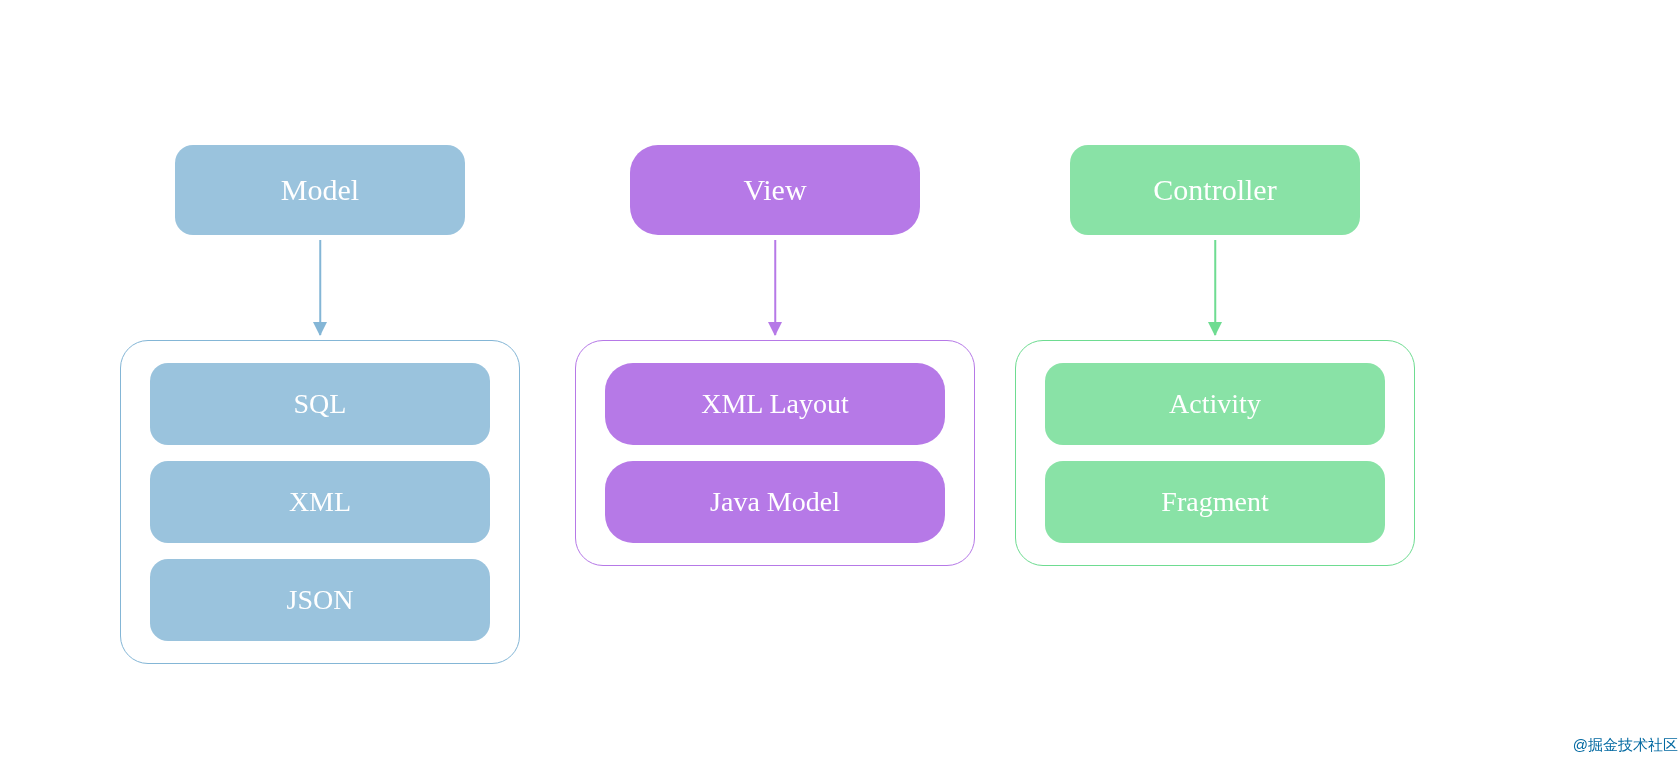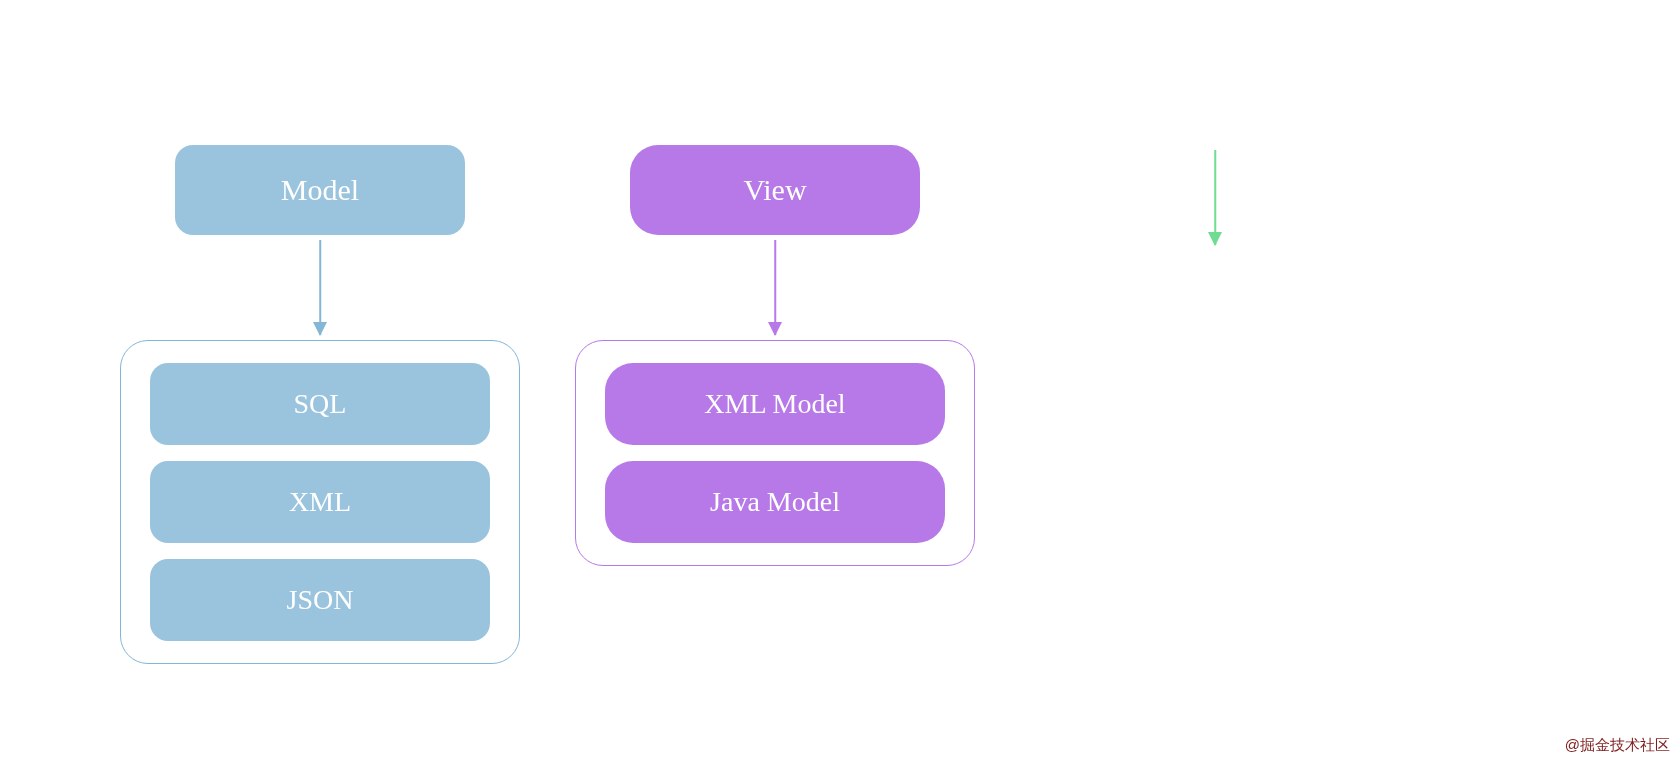--- a/index.html
+++ b/index.html
@@ -47,21 +47,21 @@
 
   .b-blue   { border-color: #84b6d6; color: #84b6d6; }
   .b-purple { border-color: #b679e7; color: #b679e7; }
   .b-green  { border-color: #6edc91; color: #6edc91; }
 
   .arrow-blue   { color: #84b6d6; }
   .arrow-purple { color: #b679e7; }
   .arrow-green  { color: #6edc91; }
 
   .watermark {
-    position: absolute; right: 10px; bottom: 6px; color: #7f1d1d;
+    position: absolute; right: 2px; bottom: 6px; color: #0369a1;
     font-size: 15px; font-family: Arial, sans-serif;
   }
 </style>
 </head>
 <body>
 
 <div class="canvas">
 
   <div class="column col-1">
     <div class="header-box c-blue">
@@ -85,28 +85,39 @@
 
   <div class="column col-2">
     <div class="header-box c-purple">
       <span>View</span>
     </div>
     <div class="arrow-wrap">
       <div class="arrow-line arrow-purple"></div>
     </div>
     <div class="group-box b-purple">
       <div class="item-box c-purple">
-        <span>XML Model</span>
+        <span>XML Layout</span>
       </div>
       <div class="item-box c-purple">
         <span>Java Model</span>
       </div>
     </div>
   </div>
 
   <div class="column col-3">
+    <div class="header-box c-green">
+      <span>Controller</span>
+    </div>
     <div class="arrow-wrap">
       <div class="arrow-line arrow-green"></div>
+    </div>
+    <div class="group-box b-green">
+      <div class="item-box c-green">
+        <span>Activity</span>
+      </div>
+      <div class="item-box c-green">
+        <span>Fragment</span>
+      </div>
     </div>
   </div>
 
   <div class="watermark">@掘金技术社区</div>
 </div>
 
 </body></html>

